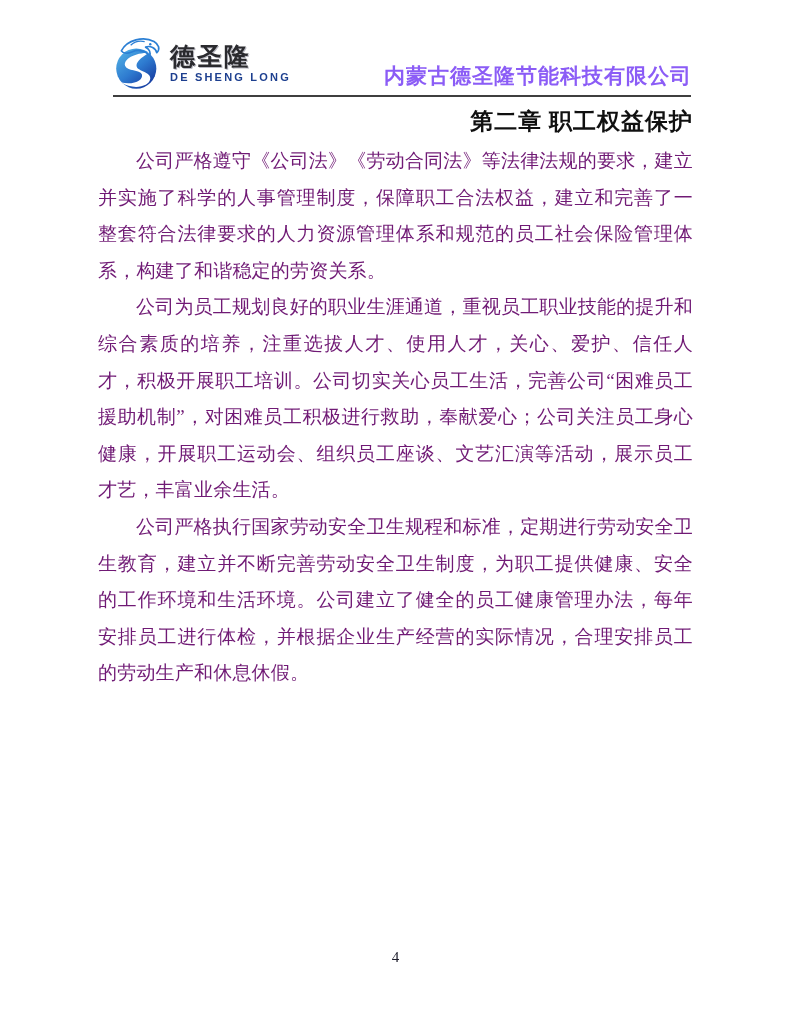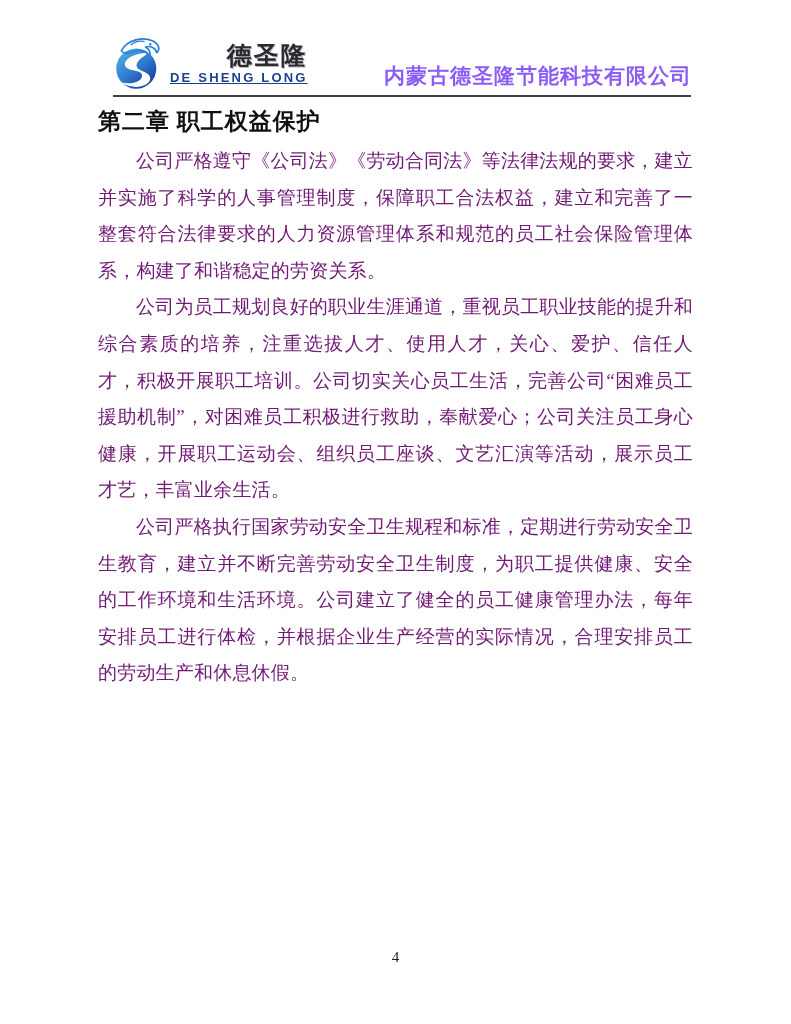--- a/index.html
+++ b/index.html
@@ -16,21 +16,20 @@
     overflow: hidden;
   }
 
   
   .header {
     position: absolute;
     top: 0;
     left: 0;
     right: 0;
     height: 97px;
-    text-align: right;
   }
   .logo {
     position: absolute;
     left: 112px;
     top: 34px;
     display: flex;
     align-items: center;
   }
   .logo-mark svg {
     display: block;
@@ -46,26 +45,25 @@
   .logo-cn {
     font-family: "Liberation Sans", "DejaVu Sans", sans-serif;
     font-size: 25px;
     font-weight: bold;
     color: #2a2a2e;
     letter-spacing: 2px;
     text-shadow: 1px 1px 0 #b9b9c2;
   }
   .logo-en {
     font-family: "Liberation Sans", "DejaVu Sans", sans-serif;
-    font-size: 13px;
+    font-size: 11px;
     font-weight: bold;
     color: #1d3f8f;
     letter-spacing: 2.2px;
     margin-top: 3px;
-    text-decoration: underline;
   }
   .company-name {
     position: absolute;
     right: 99px;
     bottom: 7px;
     font-size: 21px;
     font-weight: bold;
     color: #8b5cf6;
     letter-spacing: 1px;
     white-space: nowrap;
@@ -81,21 +79,21 @@
 
   
   .doc-main {
     position: absolute;
     top: 99px;
     left: 98px;
     right: 98px;
   }
   .doc-title {
     margin: 7px 0 6px 0;
-    text-align: left;
+    text-align: right;
     font-size: 23px;
     font-weight: bold;
     color: #101010;
     letter-spacing: 1px;
   }
   .body-para {
     margin: 0;
     font-size: 19px;
     line-height: 36.6px;
     color: #701a75;

